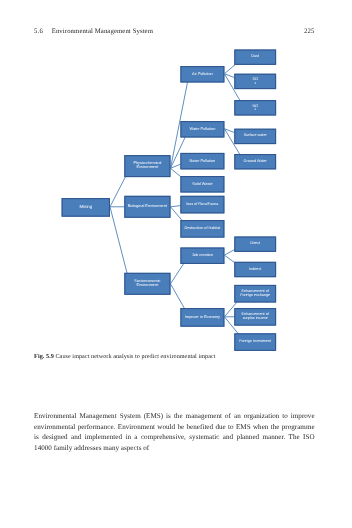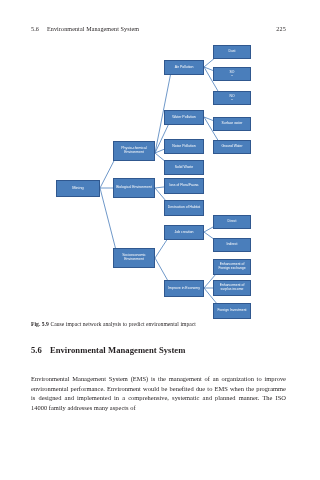--- a/index.html
+++ b/index.html
@@ -204,19 +204,16 @@
       <span>Foreign Investment</span>
     </div>
 
   </div>
 
   <div class="caption">
     <b>Fig. 5.9</b>
     <span>Cause impact network analysis to predict environmental impact</span>
   </div>
 
-  <div class="sec-heading">
-    <span class="num">5.6</span><span>Environmental Management System</span>
-  </div>
 
   <p class="body-par">Environmental Management System (EMS) is the management of an organization to improve environmental performance. Environment would be benefited due to EMS when the programme is designed and implemented in a comprehensive, systematic and planned manner. The ISO 14000 family addresses many aspects of</p>
 
 </div>
 
 </body></html>

